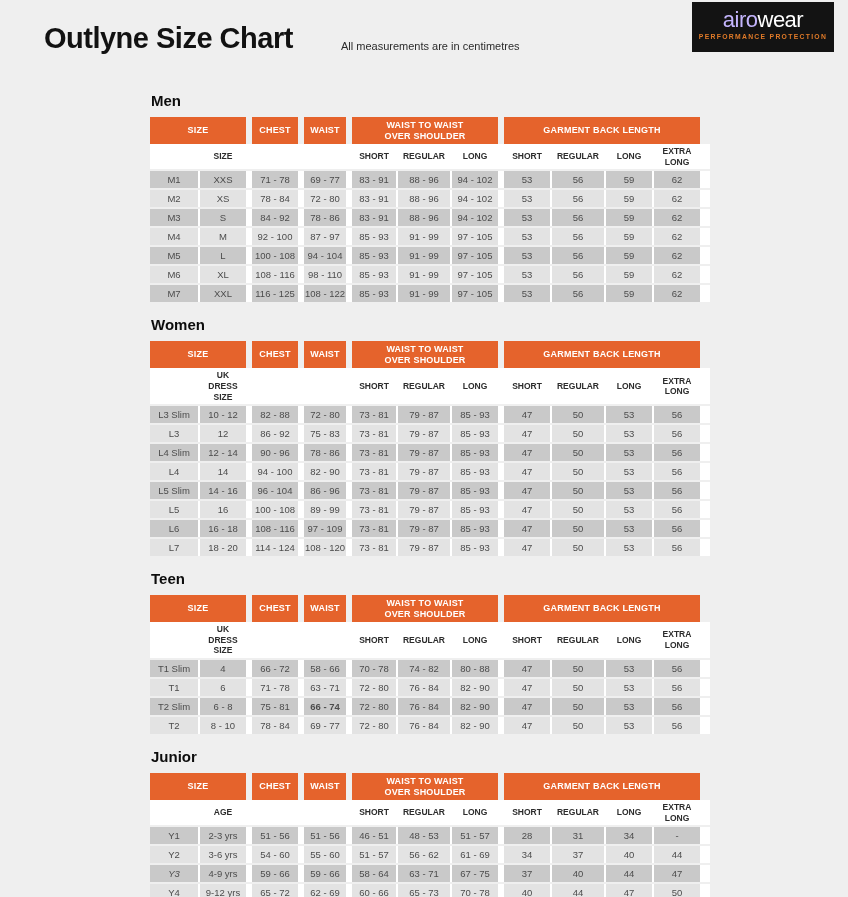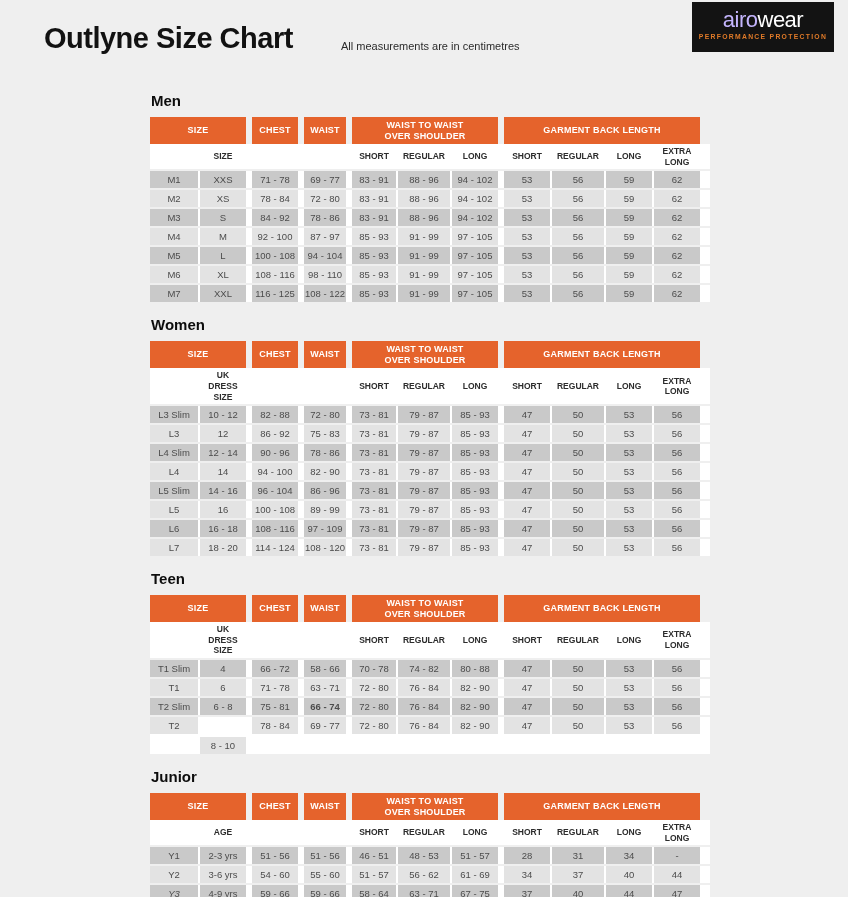--- a/index.html
+++ b/index.html
@@ -369,21 +369,21 @@
           <div class="dcell" style="grid-column: 8;">72 - 80</div>
           <div class="dcell" style="grid-column: 9;">76 - 84</div>
           <div class="dcell" style="grid-column: 10;">82 - 90</div>
           <div class="dcell" style="grid-column: 12;">47</div>
           <div class="dcell" style="grid-column: 13;">50</div>
           <div class="dcell" style="grid-column: 14;">53</div>
           <div class="dcell" style="grid-column: 15;">56</div>
         </div>
         <div class="t-row data-row light">
           <div class="dcell" style="grid-column: 1;">T2</div>
-          <div class="dcell" style="grid-column: 2; margin-top: 20px;">8 - 10</div>
+          <div class="dcell" style="grid-column: 2;">8 - 10</div>
           <div class="dcell" style="grid-column: 4;">78 - 84</div>
           <div class="dcell" style="grid-column: 6;">69 - 77</div>
           <div class="dcell" style="grid-column: 8;">72 - 80</div>
           <div class="dcell" style="grid-column: 9;">76 - 84</div>
           <div class="dcell" style="grid-column: 10;">82 - 90</div>
           <div class="dcell" style="grid-column: 12;">47</div>
           <div class="dcell" style="grid-column: 13;">50</div>
           <div class="dcell" style="grid-column: 14;">53</div>
           <div class="dcell" style="grid-column: 15;">56</div>
         </div>

